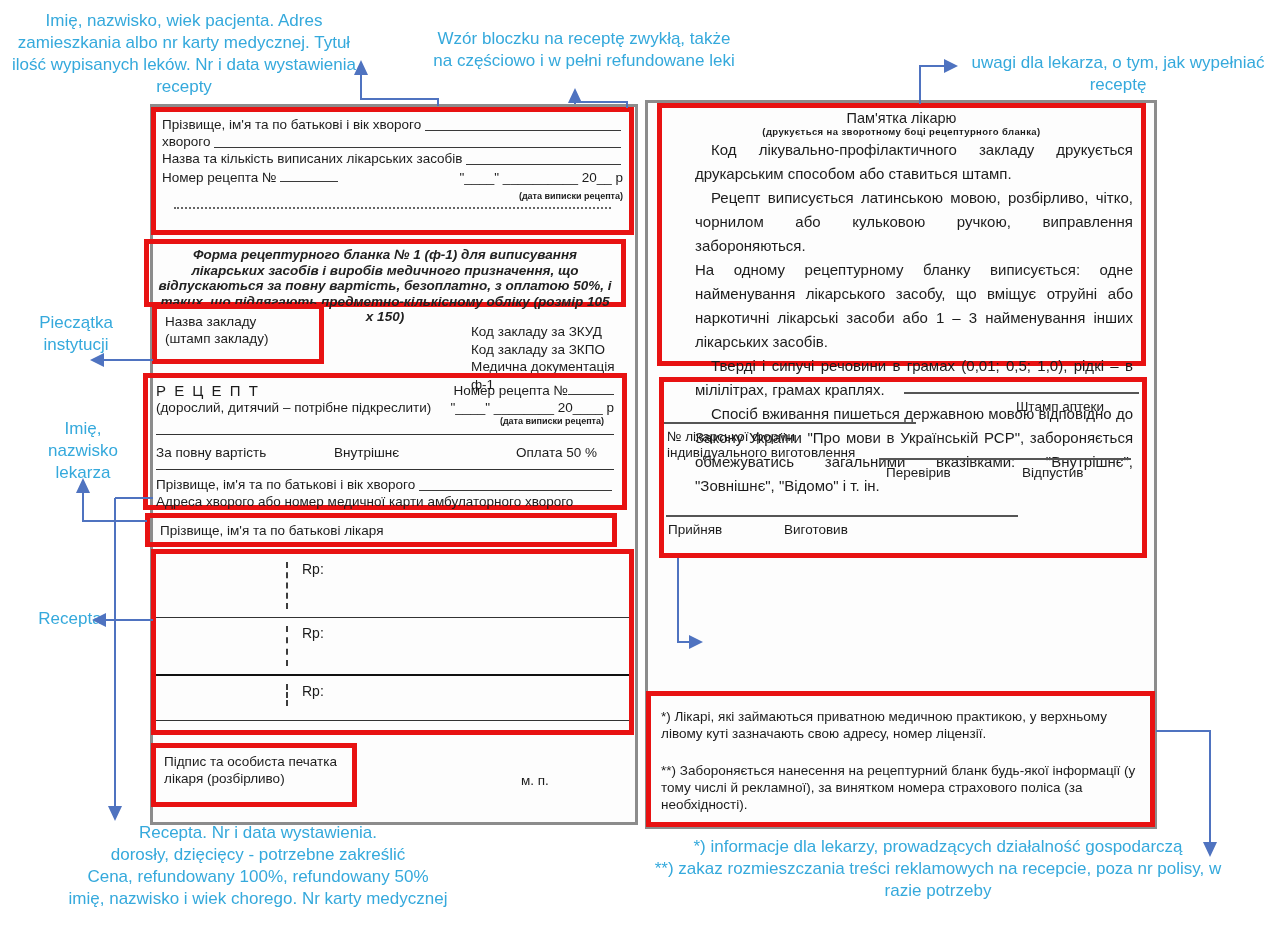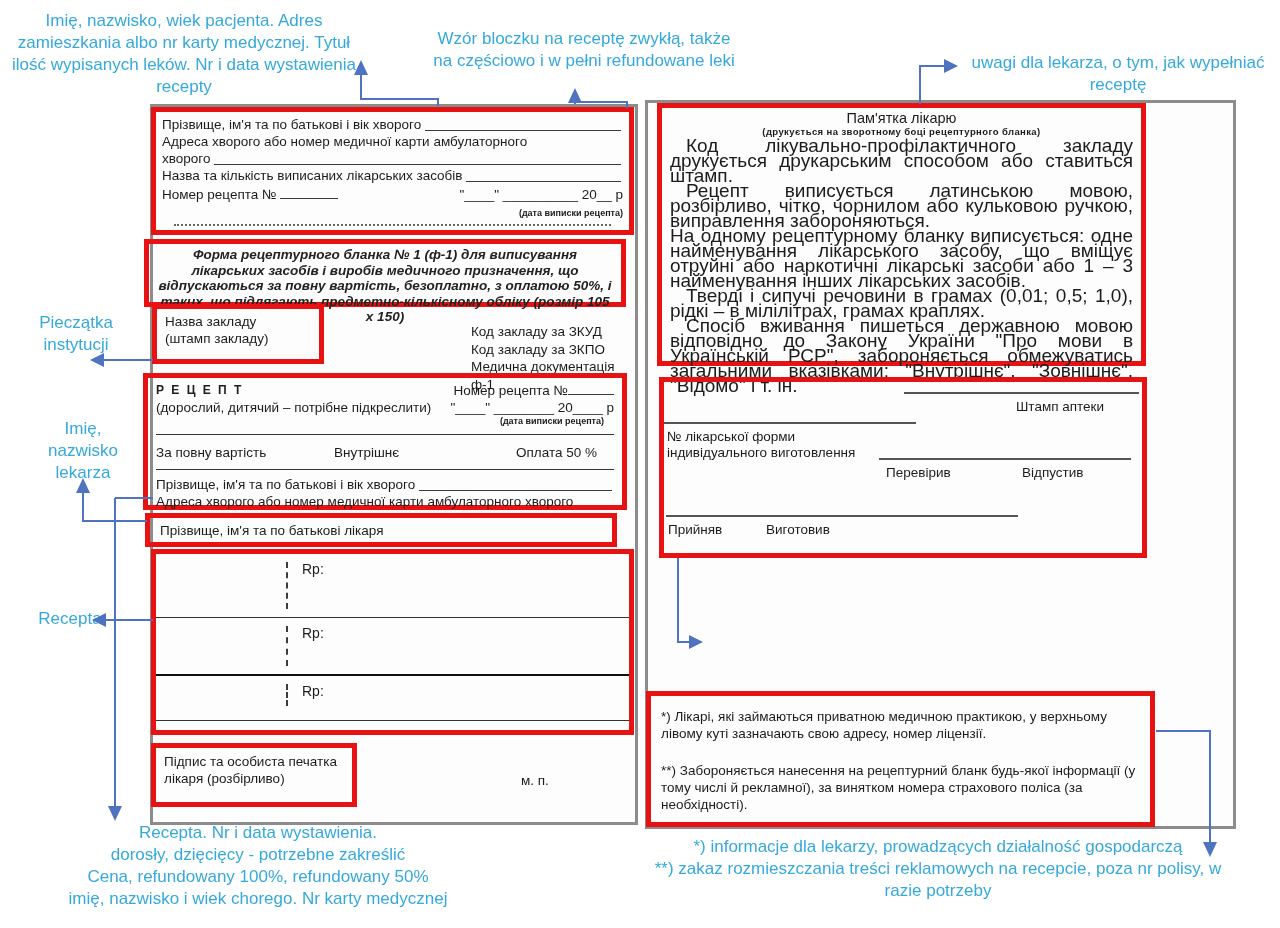--- a/index.html
+++ b/index.html
@@ -63,21 +63,20 @@
   <div>**) zakaz rozmieszczania treści reklamowych na recepcie, poza nr polisy, w razie potrzeby</div>
 </div>
 
 <div class="doc" style="left:150px;top:104px;width:488px;height:721px;">
 
   <div class="rbox formtext" style="left:-2px;top:0px;width:483px;height:128px;padding:4px 6px;">
     <div class="row">
       <span>Прізвище, ім'я  та по батькові і  вік хворого</span>
         <span class="fill"></span>
     </div>
-    <div>Адреса хворого або номер  медичної карти амбулаторного</div>
     <div class="row">
       <span>хворого</span>
         <span class="fill"></span>
     </div>
     <div class="row">
       <span>Назва та кількість  виписаних лікарських  засобів</span>
         <span class="fill"></span>
     </div>
     <div class="row" style="justify-content:space-between;align-items:flex-start;margin-top:2px;">
       <span><span>Номер рецепта №</span>&nbsp;<span class="blank" style="width:58px;"></span></span>
@@ -98,21 +97,21 @@
     <div>(штамп закладу)</div>
   </div>
   <div class="formtext" style="position:absolute;left:318px;top:216px;line-height:17.5px;">
     <div>Код закладу за ЗКУД</div>
     <div>Код закладу за ЗКПО</div>
     <div>Медична документація ф-1</div>
   </div>
 
   <div class="rbox formtext" style="left:-10px;top:266px;width:484px;height:137px;padding:4px 8px;">
     <div class="row" style="justify-content:space-between;align-items:flex-start;">
-      <span style="font-weight:bold;font-size:12px;letter-spacing:2px;">Р Е Ц Е П Т</span>
+      <span style="font-weight:normal;font-size:15px;letter-spacing:2px;">Р Е Ц Е П Т</span>
       <span><span>Номер рецепта №</span><span class="blank" style="width:46px;"></span></span>
     </div>
     <div class="row" style="justify-content:space-between;align-items:flex-start;">
       <span>(дорослий, дитячий – потрібне підкреслити)</span>
       <span>"____" ________ 20____  р</span>
     </div>
     <div class="tiny" style="text-align:right;font-weight:bold;padding-right:10px;">(дата виписки рецепта)</div>
     <hr class="sep" style="margin-top:7px;">
     <div class="row" style="padding:9px 0 8px 0;">
       <span style="width:178px;">За повну вартість</span>
@@ -145,46 +144,46 @@
       <div class="rp-lbl">Rp:</div>
     </div>
   </div>
 
   <div class="rbox formtext" style="left:-2px;top:636px;width:206px;height:64px;padding:5px 8px;">
     <span>Підпис та особиста печатка лікаря (розбірливо)</span>
   </div>
   <div class="formtext" style="position:absolute;left:368px;top:665px;">м. п.</div>
 </div>
 
-<div class="doc" style="left:645px;top:100px;width:591px;height:729px;">
+<div class="doc" style="left:645px;top:100px;width:512px;height:729px;">
 
   <div class="rbox" style="left:9px;top:0px;width:489px;height:263px;padding:2px 8px;">
     <div style="font-size:14.5px;text-align:center;">Пам'ятка лікарю</div>
     <div style="font-size:9.5px;font-weight:bold;text-align:center;letter-spacing:0.4px;margin-bottom:1px;">(друкується на зворотному боці рецептурного бланка)</div>
-    <div style="font-size:19px;line-height:15px;text-align:justify;">
+    <div style="font-size:15px;line-height:24px;text-align:justify;margin-left:25px;">
       <p style="margin:0;text-indent:16px;">Код лікувально-профілактичного закладу друкується друкарським способом або ставиться штамп.</p>
       <p style="margin:0;text-indent:16px;">Рецепт виписується латинською мовою, розбірливо, чітко, чорнилом або кульковою ручкою, виправлення забороняються.</p>
       <p style="margin:0;">На одному рецептурному бланку виписується: одне найменування лікарського засобу, що вміщує отруйні або наркотичні лікарські засоби або 1 – 3 найменування інших лікарських засобів.</p>
       <p style="margin:0;text-indent:16px;">Тверді і сипучі речовини в грамах (0,01; 0,5; 1,0), рідкі – в мілілітрах, грамах краплях.</p>
       <p style="margin:0;text-indent:16px;">Спосіб вживання пишеться державною мовою відповідно до Закону України "Про  мови в Українській РСР", забороняється обмежуватись загальними вказівками: "Внутрішнє", "Зовнішнє", "Відомо" і т. ін.</p>
     </div>
   </div>
 
   <div class="rbox formtext" style="left:11px;top:274px;width:488px;height:181px;">
     <div class="hline" style="left:240px;top:10px;width:235px;"></div>
     <div style="position:absolute;left:352px;top:16px;">Штамп аптеки</div>
     <div class="hline" style="left:0px;top:40px;width:252px;"></div>
     <div style="position:absolute;left:3px;top:46px;">№ лікарської форми</div>
     <div style="position:absolute;left:3px;top:62px;">індивідуального виготовлення</div>
     <div class="hline" style="left:215px;top:76px;width:252px;"></div>
     <div style="position:absolute;left:222px;top:82px;">Перевірив</div>
     <div style="position:absolute;left:358px;top:82px;">Відпустив</div>
     <div class="hline" style="left:2px;top:133px;width:352px;"></div>
     <div style="position:absolute;left:4px;top:139px;">Прийняв</div>
-    <div style="position:absolute;left:102px;top:139px;">Виготовив</div>
+    <div style="position:absolute;left:120px;top:139px;">Виготовив</div>
   </div>
 
   <div class="rbox formtext" style="left:-2px;top:588px;width:509px;height:136px;padding:12px 10px 4px 10px;">
     <p style="margin:0 0 20px 0;">*) Лікарі, які займаються приватною медичною практикою, у верхньому лівому куті зазначають свою адресу, номер ліцензії.</p>
     <p style="margin:0;">**) Забороняється нанесення на рецептурний бланк будь-якої інформації (у тому числі й рекламної), за винятком номера страхового поліса (за необхідності).</p>
   </div>
 </div>
 
 <svg id="arrows" width="1280" height="928" viewBox="0 0 1280 928">
   <g stroke="#4f73c0" stroke-width="2" fill="none">

